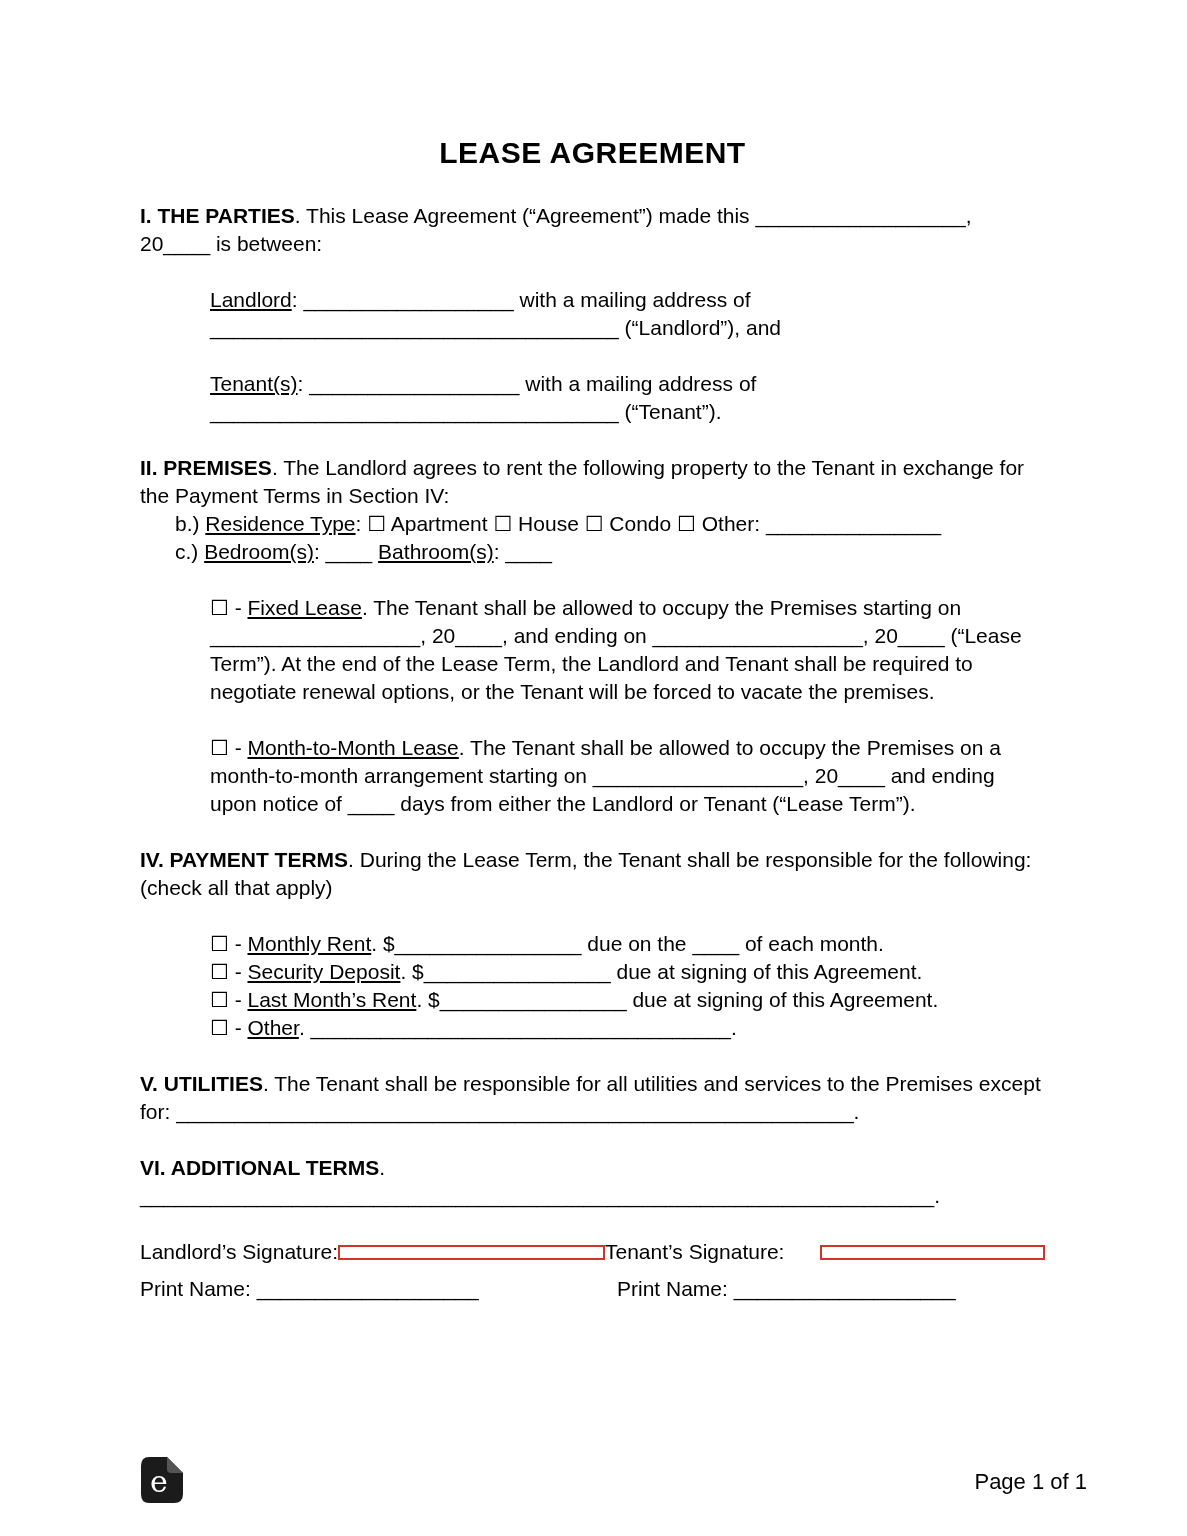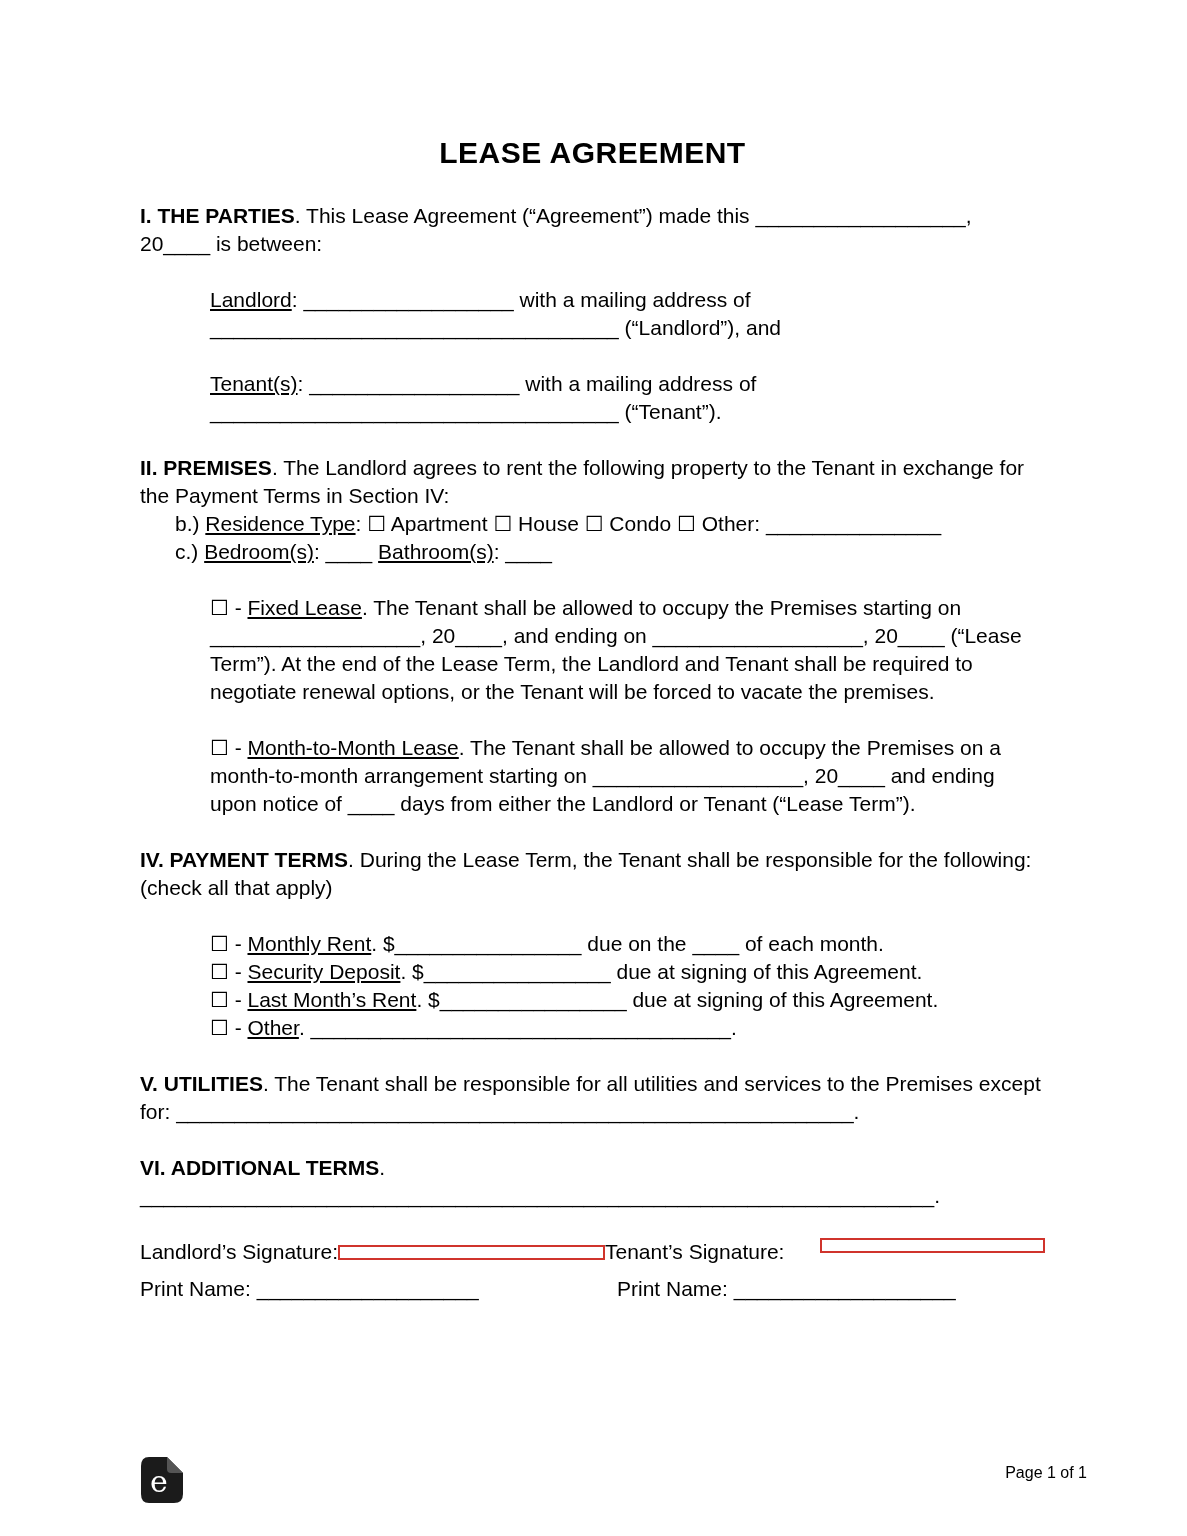--- a/index.html
+++ b/index.html
@@ -18,31 +18,31 @@
   .para { margin-bottom: 28px; }
   .block { margin-bottom: 28px; }
   .indent { margin-left: 70px; }
   .list-item { margin-left: 35px; }
   .deep { margin-left: 70px; }
   .bold { font-weight: bold; }
   .u { text-decoration: underline; margin-top: 28px; }
   .cb { font-family: "DejaVu Sans", sans-serif; cursor: pointer; }
   .sig-row { display: flex; align-items: center; margin-top: 4px; }
   .sig-col-left { display: flex; align-items: center; width: 465px; }
-  .sig-col-right { display: flex; align-items: flex-start; flex: 1; gap: 36px; }
+  .sig-col-right { display: flex; align-items: center; flex: 1; gap: 36px; }
   .sig-label { white-space: nowrap; }
   .sig-field {
     flex: 1; height: 15px; line-height: 26px;
     border: 2px solid var(--signature-field-border, #d0342c);
     background: #ffffff; overflow: hidden; white-space: nowrap; padding: 0 2px;
   }
   .print-row { display: flex; margin-top: 9px; }
   .print-left { width: 477px; }
   .footer-logo { position: absolute; left: 140px; bottom: 32px; width: 44px; height: 48px; }
-  .footer-page { position: absolute; right: 100px; bottom: 53px; font-size: 16px; line-height: 20px; }
+  .footer-page { position: absolute; right: 100px; bottom: 44px; font-size: 22px; line-height: 20px; }
 </style>
 </head>
 <body>
 
 <div class="page">
 
   <h1 class="title">LEASE AGREEMENT</h1>
 
   <p class="para"><span class="bold">I. THE PARTIES</span><span>. This Lease Agreement (“Agreement”) made this __________________, 20____ is between:</span></p>
 

